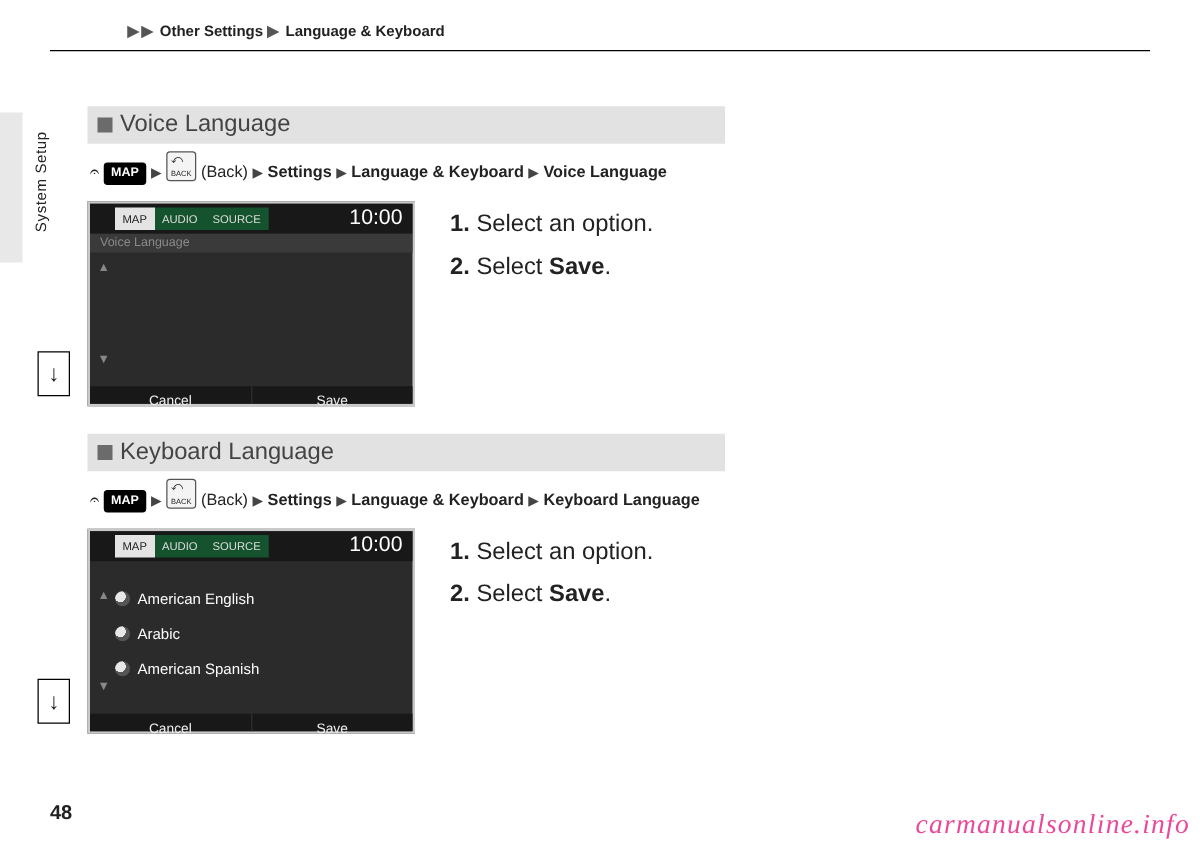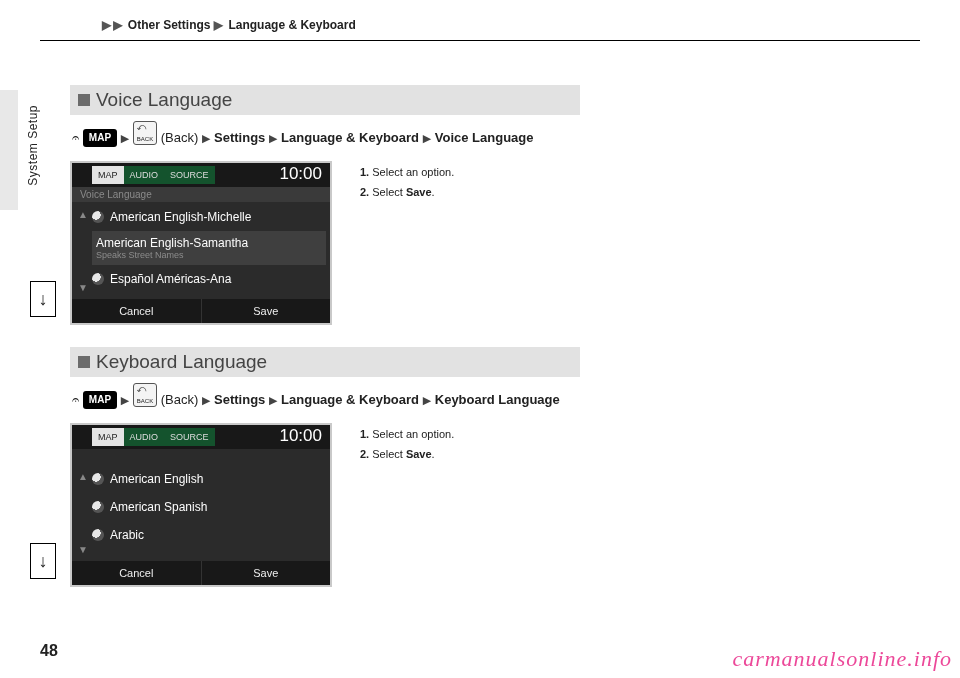--- a/index.html
+++ b/index.html
@@ -90,21 +90,21 @@
     }
     .path-line .btn-back {
       display:inline-block; border:1px solid #555; border-radius:3px;
       font-size:9px; padding:0 3px; vertical-align: 1px; line-height:1.2;
       background:#f4f4f4;
     }
     .path-line .tri { color:#444; font-size:11px; }
     .path-line b { font-weight: bold; }
 
     .row { display:flex; gap: 28px; margin-top: 6px; }
-    .steps { font-size: 11px; line-height: 1.8; padding-top: 2px; }
+    .steps { font-size: 19px; line-height: 1.8; padding-top: 2px; }
     .steps .n { font-weight: bold; }
     .steps .b { font-weight: bold; }
 
     
     .shot {
       width: 262px;
       height: 164px;
       border: 2px solid #c9c9c9;
       background: #2b2b2b;
       position: relative;
@@ -145,21 +145,21 @@
       background: radial-gradient(circle at 35% 35%, #e8e8e8 0 40%, #555 41% 100%);
       flex:none;
     }
     .shot .item .sub { font-size:9px; color:#8c8c8c; display:block; }
     .shot .arrows {
       position:absolute; left:4px; top:40px; bottom:24px; width:14px;
       display:flex; flex-direction:column; justify-content:space-between;
       align-items:center; color:#888; font-size:10px; padding:6px 0;
     }
     .shot .botbar {
-      position:absolute; bottom:0; left:0; right:0; height:24px;
+      position:absolute; bottom:0; left:0; right:0; height:14px;
       display:flex;
     }
     .shot .bbtn {
       flex:1; text-align:center; font-size:11px; line-height:24px;
       color:#eee; background:#181818; border-right:1px solid #333;
     }
     .shot .bbtn:last-child { border-right:0; }
 
     .down-indicator {
       position:absolute; left:-40px; top:120px;
@@ -211,36 +211,20 @@
               <div class="tab">AUDIO</div>
               <div class="tab">SOURCE</div>
             </div>
             <div class="clock">10:00</div>
           </div>
           <div class="subbar">Voice Language</div>
           <div class="arrows">
             <span>▲</span>
             <span>▼</span>
           </div>
-          <div class="list">
-            <div class="item">
-              <span class="radio"></span>
-              <span>American English-Michelle</span>
-            </div>
-            <div class="item mid">
-              <div>
-                <span>American English-Samantha</span>
-                <span class="sub">Speaks Street Names</span>
-              </div>
-            </div>
-            <div class="item">
-              <span class="radio"></span>
-              <span>Español Américas-Ana</span>
-            </div>
-          </div>
           <div class="botbar">
             <div class="bbtn">Cancel</div>
             <div class="bbtn">Save</div>
           </div>
         </div>
         <div class="down-indicator">↓</div>
       </div>
       <div class="steps">
         <div>
           <span class="n">1.</span>
@@ -287,25 +271,25 @@
             <span>▲</span>
             <span>▼</span>
           </div>
           <div class="list">
             <div class="item">
               <span class="radio"></span>
               <span>American English</span>
             </div>
             <div class="item">
               <span class="radio"></span>
-              <span>American Spanish</span>
+              <span>Arabic</span>
             </div>
             <div class="item">
               <span class="radio"></span>
-              <span>Arabic</span>
+              <span>American Spanish</span>
             </div>
           </div>
           <div class="botbar">
             <div class="bbtn">Cancel</div>
             <div class="bbtn">Save</div>
           </div>
         </div>
         <div class="down-indicator">↓</div>
       </div>
       <div class="steps">

